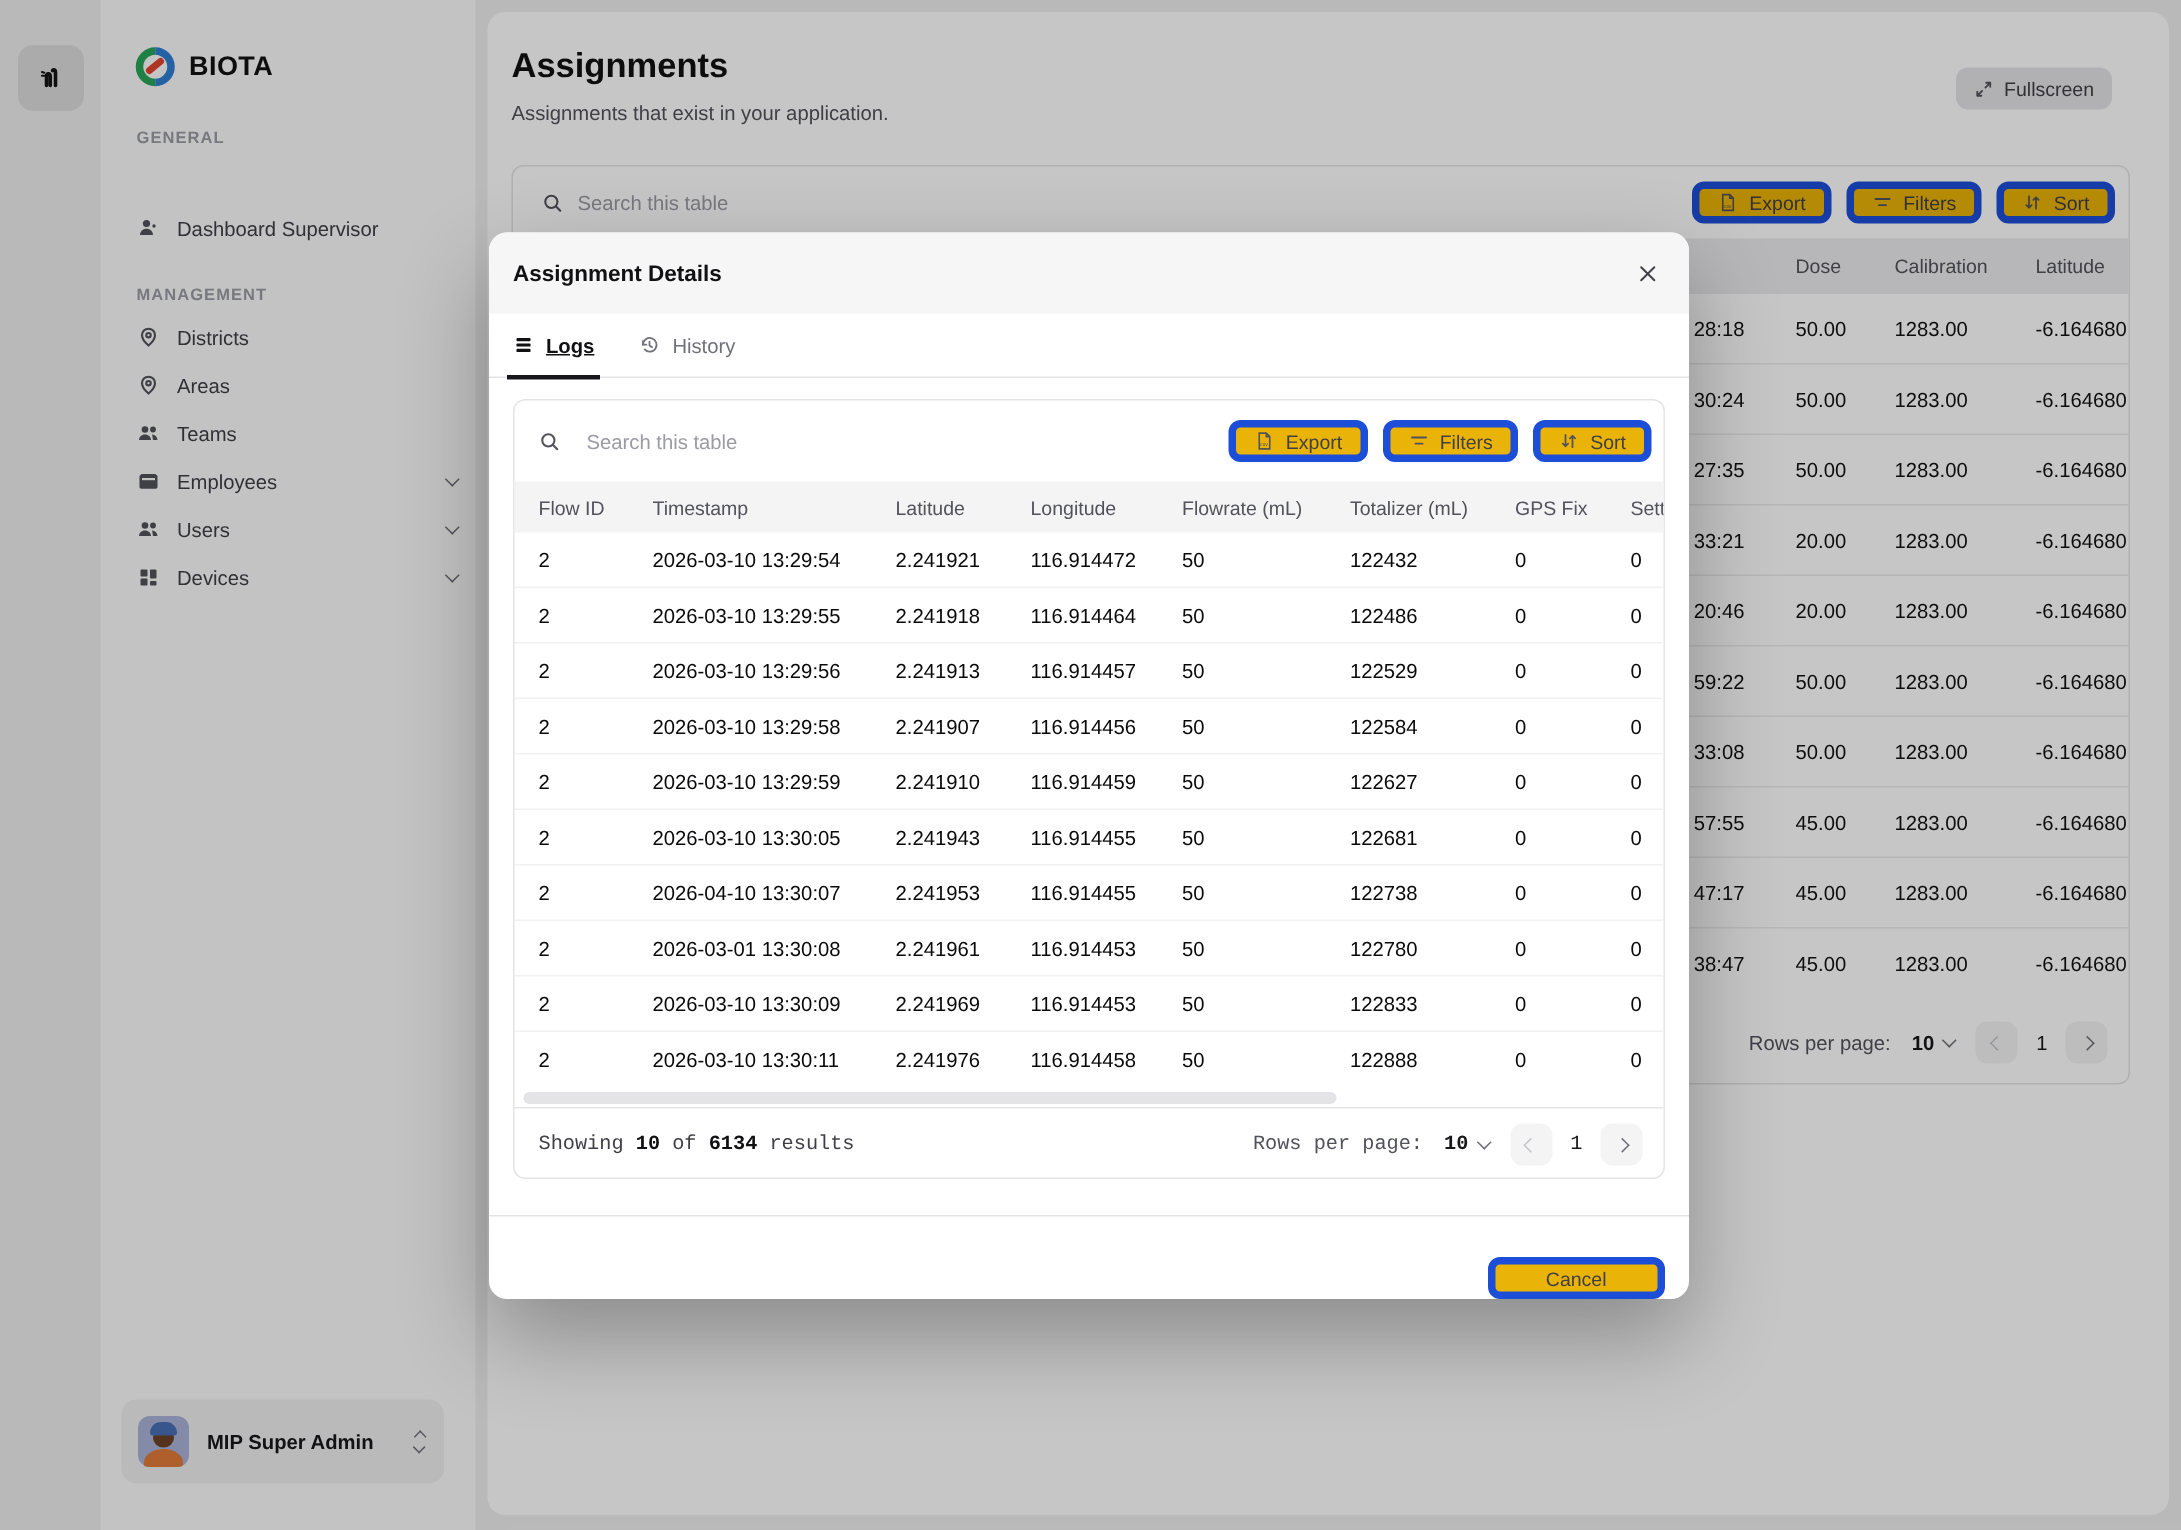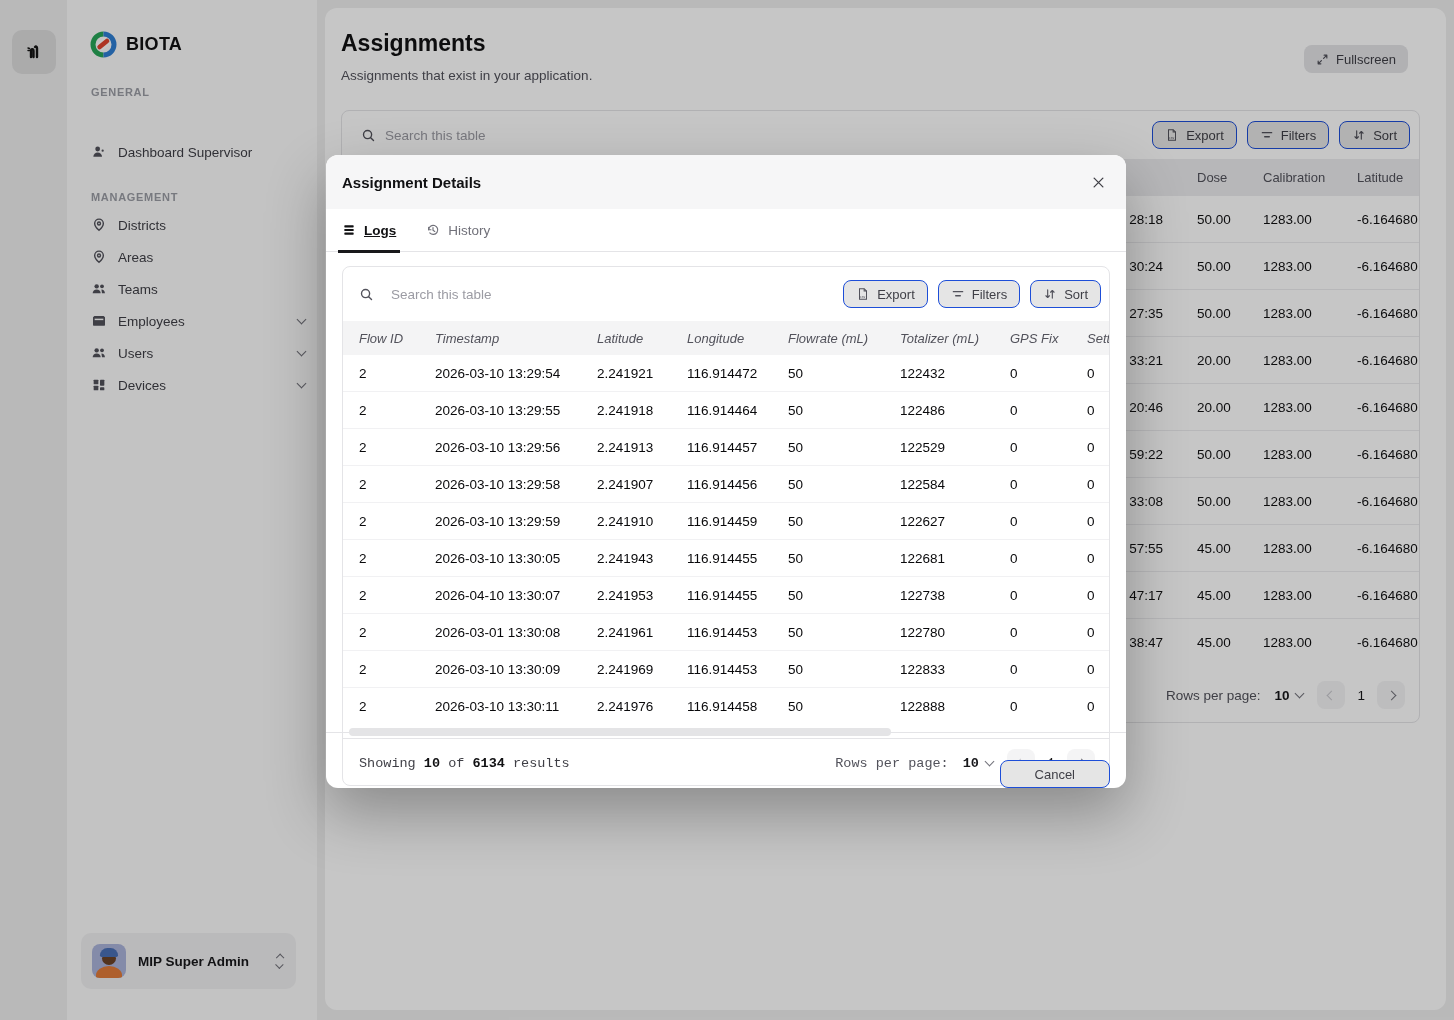--- a/index.html
+++ b/index.html
@@ -41,21 +41,21 @@
   .user-name { font-size:13.5px; font-weight:bold; color:#18181b; flex:1; }
   .updown { display:flex; flex-direction:column; gap:2px; align-items:center; }
   .updown .chev { width:5.5px; height:5.5px; }
 
   
   .panel { position:absolute; left:325px; top:8px; width:1121px; height:1002px;
     background:#ffffff; border-radius:12px; }
   .pg-title { position:absolute; left:16px; top:22px; font-size:23px; font-weight:bold; color:#111113; }
   .pg-sub { position:absolute; left:16px; top:60px; font-size:13.5px; color:#52525b; }
   .btn { display:inline-flex; align-items:center; gap:7px; height:28px; padding:0 12px;
-    background:#e5e5e5; border:1px solid #1d4ed8; border-radius:8px; font-size:13px; color:#3f3f46; cursor:pointer; white-space:nowrap; }
+    background:#eab308; border:5px solid #1d4ed8; border-radius:8px; font-size:13px; color:#3f3f46; cursor:pointer; white-space:nowrap; }
   .btn .ic { color:#52525b; }
   .fullscreen-btn { position:absolute; right:38px; top:37px; background:#e4e4e7; border:none; color:#3f3f46; }
 
   .card { position:absolute; border:1px solid #e4e4e7; border-radius:8px; background:#fff; overflow:hidden; }
   .bg-card { left:16px; top:102px; width:1079px; height:613px; }
 
   .toolbar { display:flex; align-items:center; }
   .bg-toolbar { height:48px; padding:0 9px 0 19px; }
   .search { display:flex; align-items:center; gap:9px; flex:1; }
   .search input { border:none; outline:none; font-size:13.5px; color:#18181b; background:transparent;
@@ -73,37 +73,37 @@
   .bg-footer { height:58px; display:flex; align-items:center; justify-content:flex-end; gap:14px; padding-right:14px;
     font-size:13.5px; color:#52525b; }
   .rpp-select { display:flex; align-items:center; gap:7px; font-weight:bold; color:#18181b; cursor:pointer; }
   .pager { display:flex; align-items:center; gap:12px; }
   .pg-btn { width:28px; height:28px; border-radius:8px; background:#f4f4f5; display:flex; align-items:center; justify-content:center; cursor:pointer; }
   .pg-btn.disabled .chev { border-color:#c6c6cc; }
   .pg-num { font-size:13.5px; color:#18181b; }
 
   
   .overlay { position:absolute; inset:0; background:rgba(0,0,0,.225); z-index:40; }
-  .modal { position:absolute; left:326px; top:155px; width:800px; height:633px; z-index:50;
+  .modal { position:absolute; left:326px; top:155px; width:800px; height:711px; z-index:50;
     background:#fff; border-radius:12px; box-shadow:0 25px 60px rgba(0,0,0,.3); }
   .m-header { height:54px; background:#f6f6f7; border-radius:12px 12px 0 0;
     display:flex; align-items:center; padding:0 16px; }
   .m-title { font-size:15px; font-weight:bold; color:#111113; flex:1; }
   .m-close { width:24px; height:24px; display:flex; align-items:center; justify-content:center; cursor:pointer; color:#3f3f46; }
   .m-tabs { height:43px; border-bottom:1px solid #e4e4e7; display:flex; align-items:center; padding:0 16px; gap:30px; }
   .m-tab { display:flex; align-items:center; gap:8px; font-size:13.5px; color:#71717a; height:43px; cursor:pointer; position:relative; }
   .m-tab.active { color:#111113; font-weight:bold;text-decoration:underline; }
   .m-tab.active::after { content:""; position:absolute; left:-4px; right:-4px; bottom:-1px; height:2.5px; background:#18181b; }
 
   .m-card { left:16px; top:111px; width:768px; height:520px; }
   .m-toolbar { height:54px; padding:0 8px 0 16px; }
   .m-search-input { background:#f4f4f5; border-radius:4px; height:24px; padding:0 8px; width:146px; }
   .m-head, .mrow { display:grid; grid-template-columns:76px 162px 90px 101px 112px 110px 77px 38px;
     padding-left:16px; align-items:center; }
-  .m-head { height:34px; background:#f4f4f5; font-size:13px; color:#52525b;font-style:italic; }
+  .m-head { height:34px; background:#f4f4f5; font-size:13px; color:#52525b; }
   .m-head span { overflow:hidden; white-space:nowrap; }
   .mrow { height:37px; font-size:13.5px; color:#09090b; }
   .mrow:not(:last-child) { border-bottom:1px solid #f1f1f3; }
   .hscroll { height:13px; display:flex; align-items:center; }
   .hthumb { margin-left:6px; width:542px; height:8px; border-radius:4px; background:#e4e4e6; cursor:pointer; }
   .m-card-footer { height:49px; border-top:1px solid #e4e4e7; display:flex; align-items:center;
     justify-content:space-between; padding:0 14px 0 16px; font-size:13.5px; color:#3f3f46;font-family:Liberation Mono, monospace; }
   .m-card-footer b { color:#111113; }
   .m-foot-right { display:flex; align-items:center; gap:14px; color:#52525b; }
   .m-footer { position:absolute; left:0; right:0; bottom:0; height:56px; border-top:1px solid #e4e4e7;

